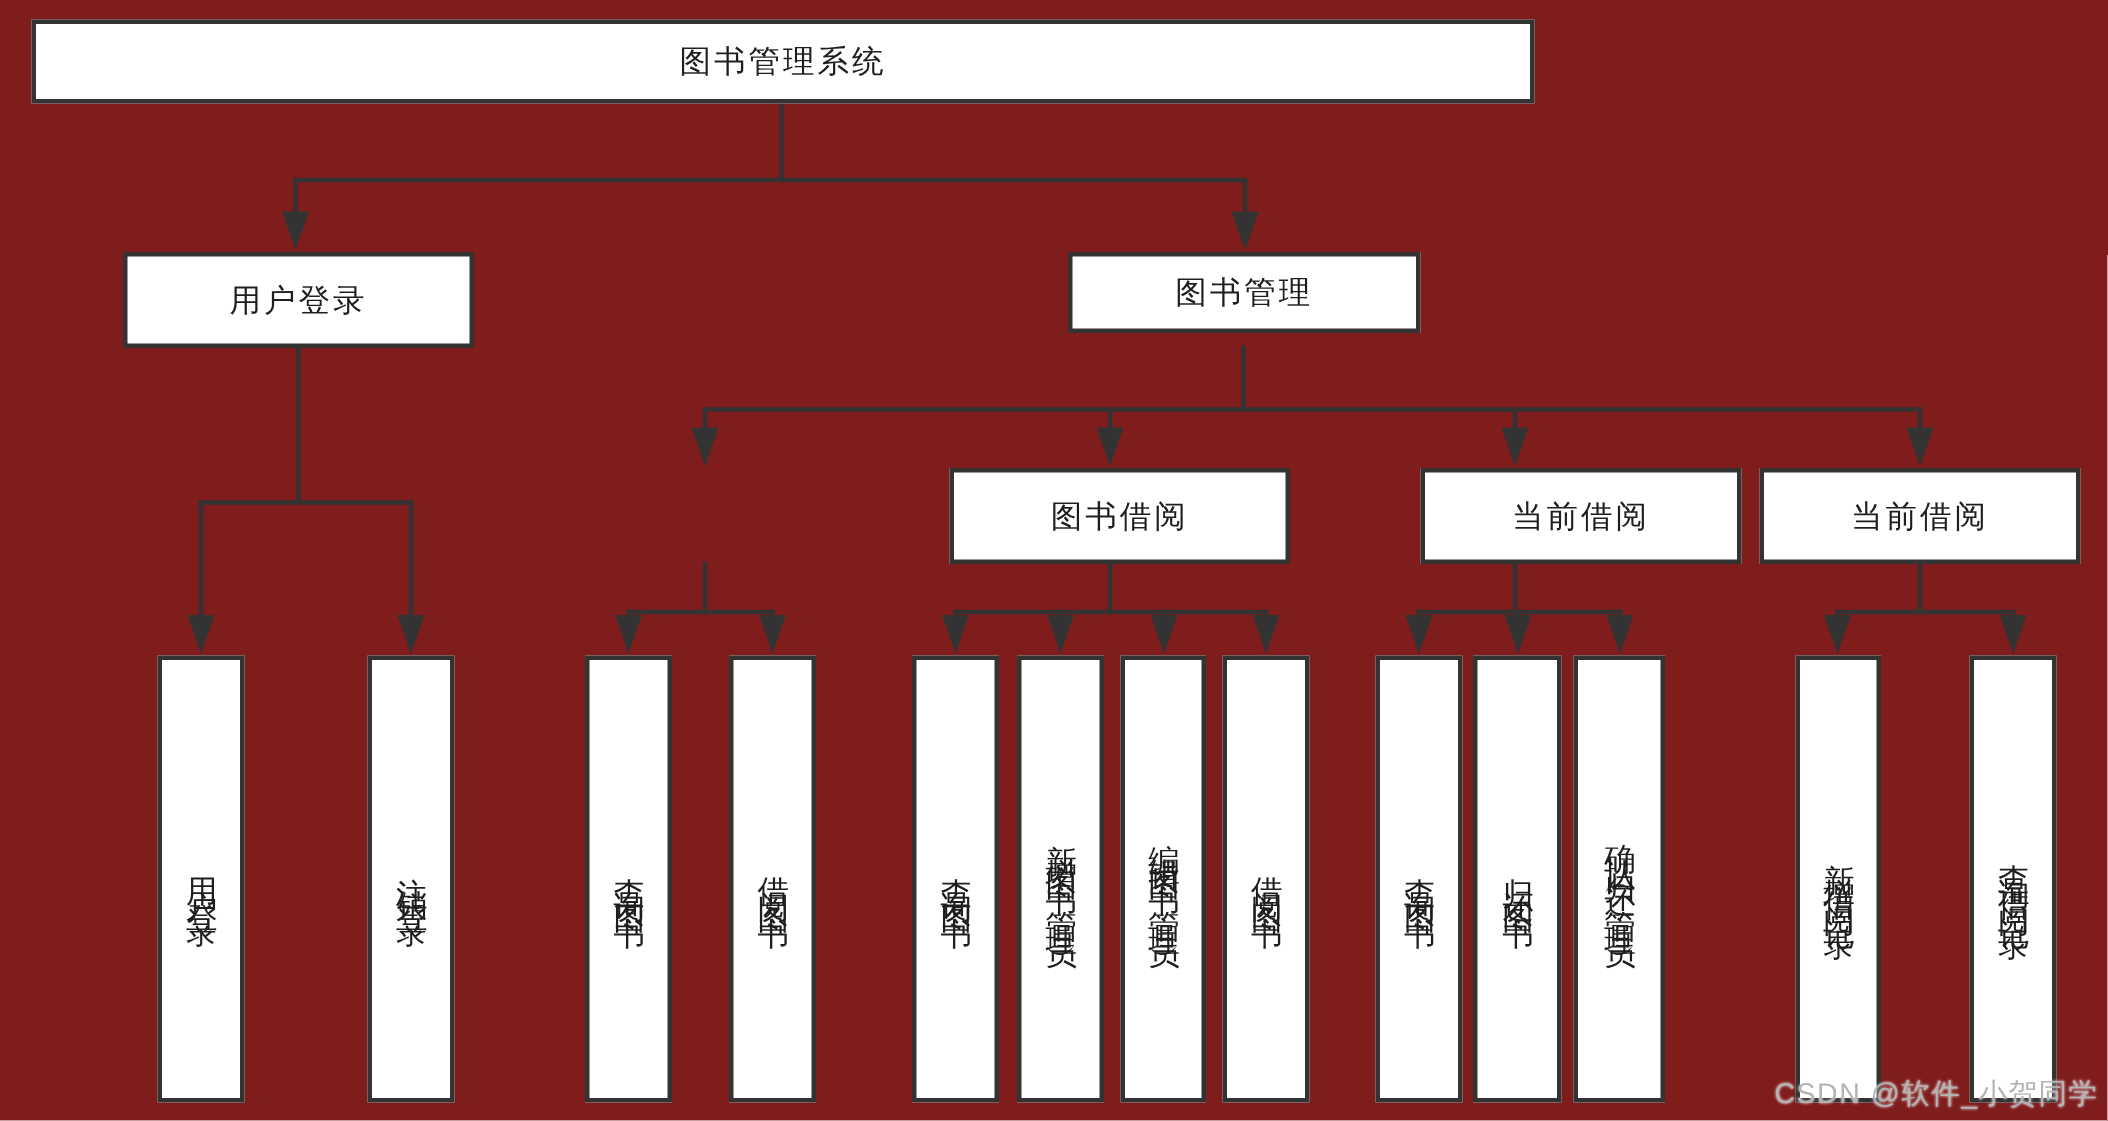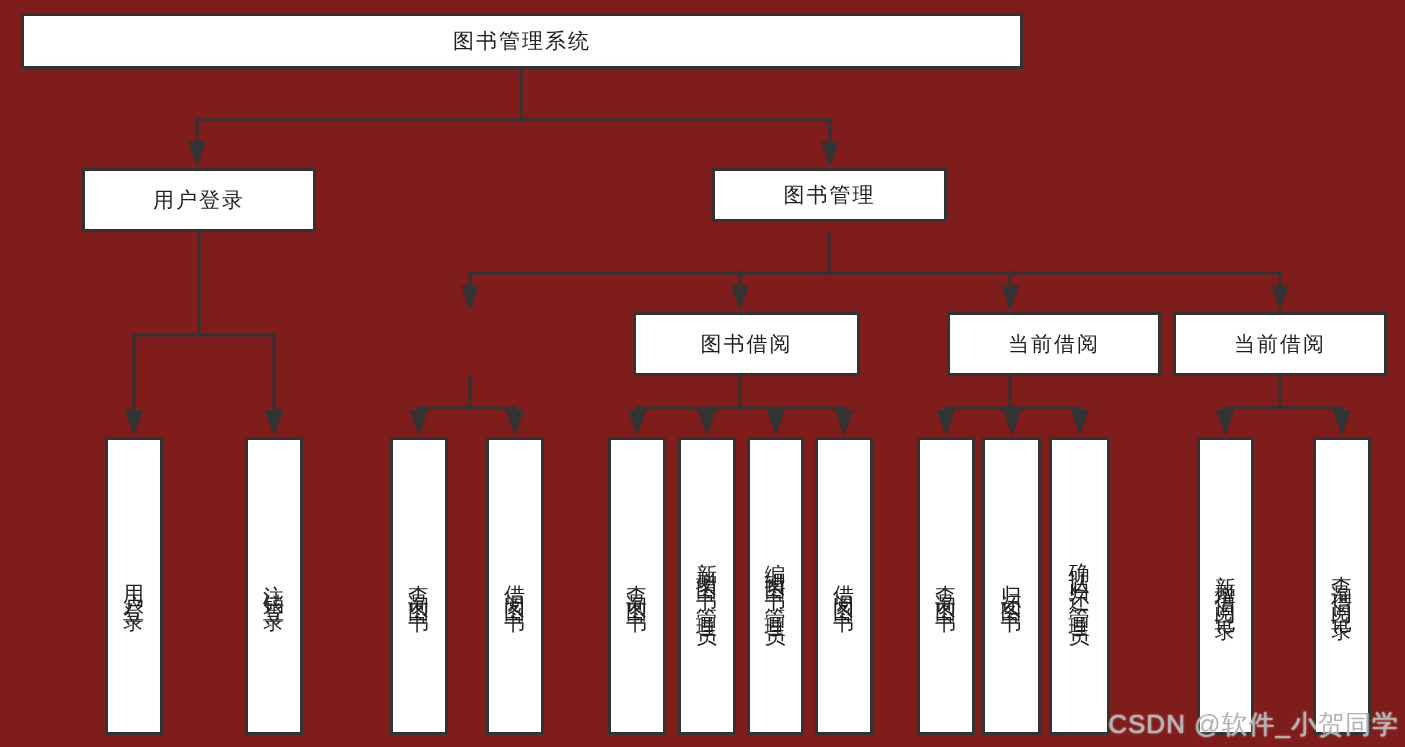--- a/index.html
+++ b/index.html
@@ -64,21 +64,21 @@
   .n-leaf-8  { left: 815px;  width: 58px; }
   .n-leaf-9  { left: 917px;  width: 58px; }
   .n-leaf-10 { left: 982px;  width: 59px; }
   .n-leaf-11 { left: 1049px; width: 61px; }
   .n-leaf-12 { left: 1197px; width: 57px; }
   .n-leaf-13 { left: 1313px; width: 58px; }
   .watermark {
     position: absolute;
     right: 6px;
     bottom: 5px;
-    font-size: 26px;
+    font-size: 19px;
     color: #b3b3b3;
     letter-spacing: 1px;
     z-index: 5;
     white-space: nowrap;
     text-shadow: 0 0 2px #ffffff;
   }
 </style>
 </head>
 <body>
 

